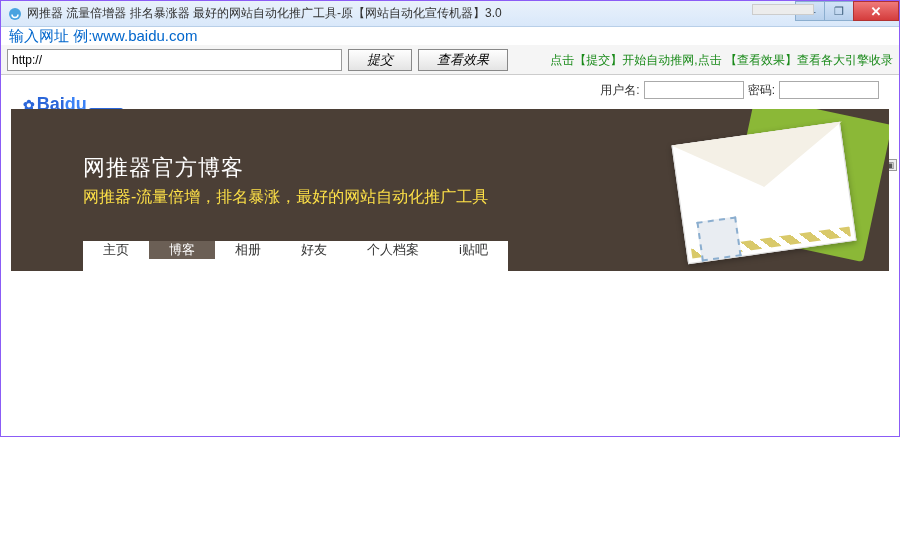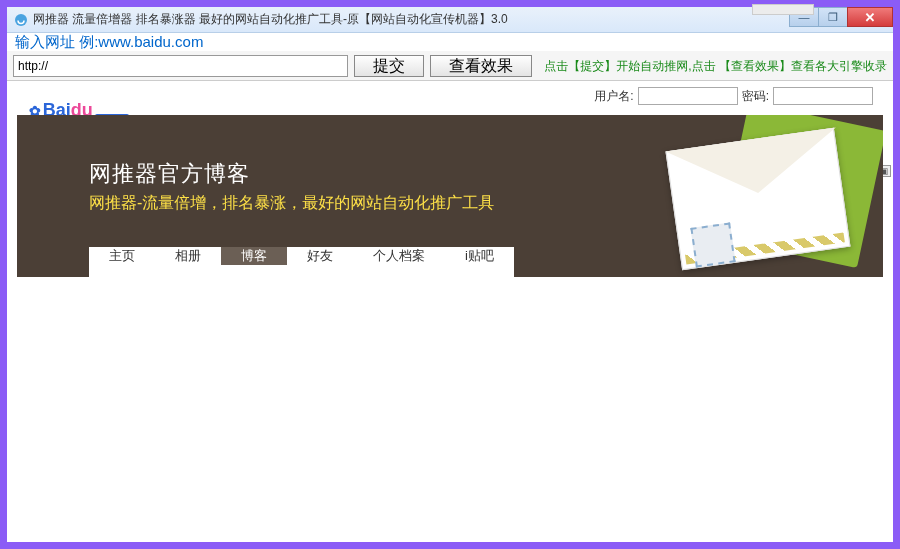--- a/index.html
+++ b/index.html
@@ -1,37 +1,37 @@
 <!DOCTYPE html>
 <html><head>
 <meta charset="utf-8">
 <style>
   * { margin: 0; padding: 0; box-sizing: border-box; }
   body { font-family: "Microsoft YaHei", Arial, sans-serif; font-size: 12px; background: #fff; }
-  .window { width: 900px; height: 549px; border: 7px solid #8b5cf6; display: flex; flex-direction: column; background: #fff; }
+  .window { width: 900px; height: 437px; border: 1px solid #8b5cf6; display: flex; flex-direction: column; background: #fff; }
   .titlebar { height: 26px; background: linear-gradient(#e9f1fb,#d9e8fa); display: flex; align-items: center; padding: 0 0 0 6px; border-bottom: 1px solid #b8cfe8; }
   .title-icon { width: 16px; height: 16px; margin-right: 4px; }
   .title-text { flex: 1; font-size: 12px; color: #333; }
   .win-btns { display: flex; height: 100%; }
   .win-btn { width: 30px; height: 20px; background: linear-gradient(#d2e3f7,#b7d0ec); border: 1px solid #8baecf; margin-left: -1px; display: flex; align-items: center; justify-content: center; font-size: 11px; color: #3a5b7a; cursor: pointer; }
   .win-btn.close { width: 46px; background: linear-gradient(#f07a7a,#d43c3c); border-color: #b13232; color: #fff; font-size: 13px; font-weight: bold; }
   .hint-row { height: 18px; padding: 0 8px; color: #0066cc; font-size: 15px; display: flex; align-items: center; }
   .toolbar { height: 30px; display: flex; align-items: center; padding: 2px 6px; gap: 6px; border-bottom: 1px solid #ccc; background: #f5f5f5; }
   .url-input { width: 335px; height: 22px; border: 1px solid #999; padding: 0 4px; font-size: 12px; background: #fff; }
-  .btn { height: 22px; padding: 0 18px; border: 1px solid #888; background: linear-gradient(#fefefe,#e4e4e4); font-size: 16px; cursor: pointer; }
+  .btn { height: 22px; padding: 0 18px; border: 1px solid #888; background: linear-gradient(#fefefe,#e4e4e4); font-size: 13px; cursor: pointer; font-style: italic; }
   .toolbar-right { margin-left: auto; text-align: right; font-size: 12px; line-height: 14px; }
   .red-link { color: #d40000; cursor: pointer; }
   .green-text { color: #1a8a1a; }
   .content { flex: 1; overflow: auto; position: relative; background: #fff; }
   .login-row { height: 26px; display: flex; align-items: center; justify-content: flex-end; padding: 4px 20px 0 20px; gap: 4px; font-size: 12px; color: #333; }
   .login-input { width: 100px; height: 18px; border: 1px solid #aaa; padding: 0 3px; }
   .baidu-logo { position: absolute; left: 22px; top: 6px; display: flex; align-items: center; font-size: 18px; font-weight: bold; }
   .baidu-logo .paw { color: #2b66d9; margin-right: 2px; font-size: 14px; }
   .baidu-logo .bai { color: #2b66d9; }
-  .baidu-logo .du { color: #ec4899; }
+  .baidu-logo .du { color: #3b82f6; }
   .baidu-logo .space { font-size: 14px; margin-left: 2px; display: inline-block; background:#2b66d9; color:#fff; padding:1px 3px; border-radius:2px;margin-top:27px;}
   .banner { margin: 8px 10px 0 10px; background: #4b3f36; height: 162px; position: relative; overflow: hidden; }
   .banner-title { color: #fff; font-size: 22px; font-weight: normal; position: absolute; left: 72px; top: 44px; letter-spacing: 1px; }
   .banner-sub { color: #fde047; font-size: 16px; position: absolute; left: 72px; top: 78px; text-align: right; }
   .nav { position: absolute; left: 72px; bottom: 0; height: 30px; display: flex; align-items: flex-start; background: #fff; }
   .nav-item { padding: 0 20px; display: flex; align-items: center; font-size: 13px; color: #333; cursor: pointer; background:#fff;}
   .nav-item.active { background: #6b5f55; color: #fff; }
   .envelope { position: absolute; right: -10px; top: -10px; width: 240px; height: 180px; }
   .envelope .back { position:absolute; right:20px; top:10px; width:140px; height:140px; background:#8bb837; transform:rotate(12deg); border-radius:4px; }
   .envelope .back-text { position:absolute; right:56px; top:48px; transform:rotate(12deg); color:#fff; font-size:18px; font-style:italic; font-weight:bold;}
@@ -98,21 +98,21 @@
         <div class="back-text">Baidu</div>
         <div class="front">
           <div class="flap"></div>
           <div class="stripes"></div>
         </div>
         <div class="stamp"></div>
       </div>
 
       <div class="nav" id="nav">
           <div class="nav-item">主页</div>
+          <div class="nav-item active">博客</div>
           <div class="nav-item">相册</div>
-          <div class="nav-item active">博客</div>
           <div class="nav-item">好友</div>
           <div class="nav-item">个人档案</div>
           <div class="nav-item">i贴吧</div>
         </div>
     </div>
   </div>
 </div>
 
 </body></html>

